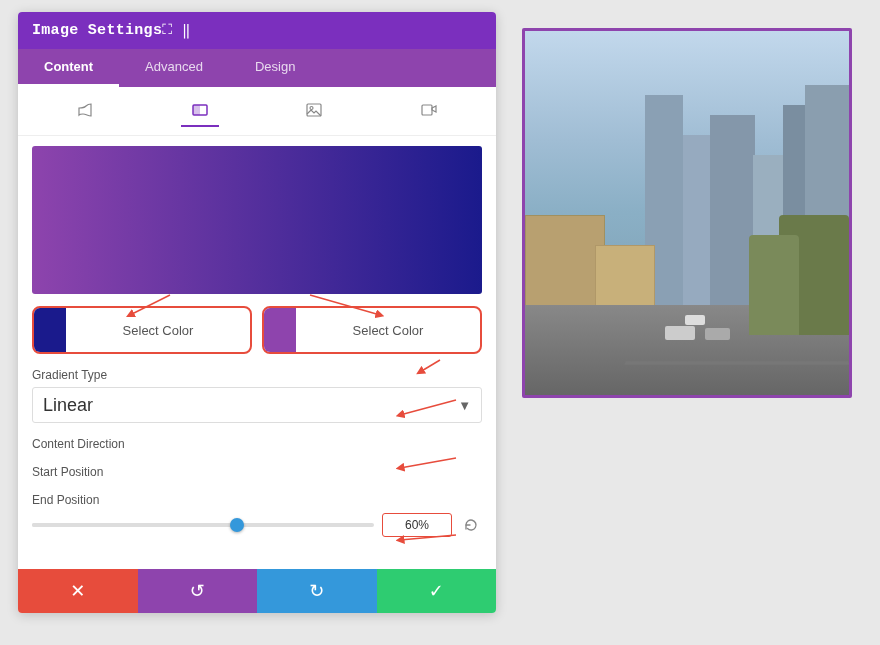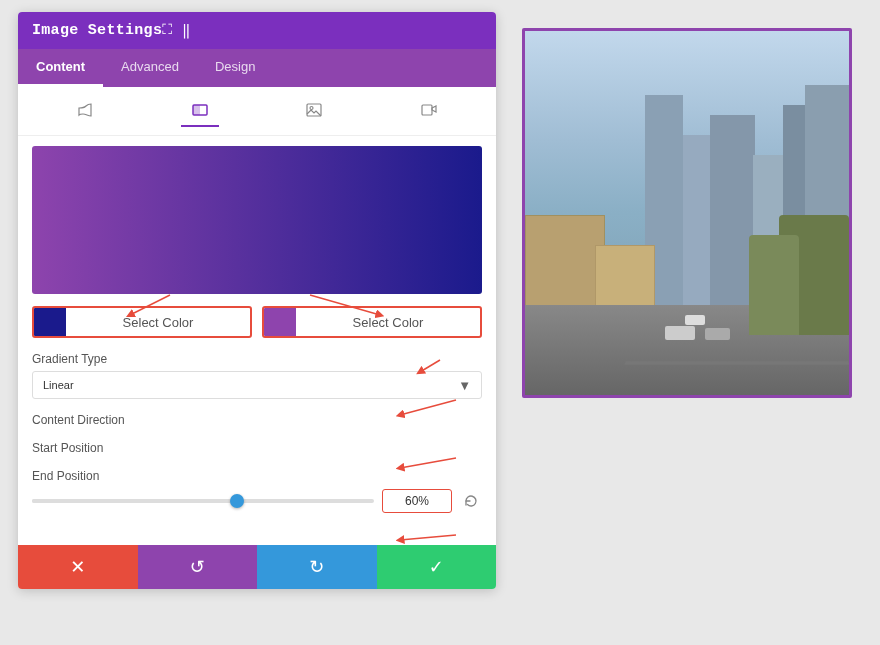--- a/index.html
+++ b/index.html
@@ -42,21 +42,21 @@
     .panel-header-icons {
       display: flex;
       gap: 10px;
     }
 
     .panel-tabs {
       background: #8e44ad;
       display: flex;
     }
     .panel-tab {
-      padding: 10px 18px;
+      padding: 10px 26px;
       color: #fff;
       cursor: pointer;
       font-size: 13px;
       opacity: 0.8;
       border-bottom: 3px solid transparent;
     }
     .panel-tab.active {
       opacity: 1;
       border-bottom: 3px solid #fff;
       font-weight: 600;
@@ -104,24 +104,24 @@
     .color-selectors {
       display: flex;
       gap: 10px;
       margin-bottom: 14px;
     }
     .color-select-box {
       flex: 1;
       display: flex;
       align-items: center;
       border: 2px solid #e74c3c;
-      border-radius: 3px;
+      border-radius: 8px;
       overflow: hidden;
       cursor: pointer;
-      height: 32px;
+      height: 48px;
     }
     .color-swatch {
       width: 32px;
       height: 100%;
       flex-shrink: 0;
     }
     .color-select-label {
       flex: 1;
       text-align: center;
       color: #555;
@@ -145,21 +145,21 @@
       border-radius: 3px;
       background: #fff;
     }
     .select-wrapper select {
       width: 100%;
       padding: 7px 10px;
       appearance: none;
       background: transparent;
       border: none;
       outline: none;
-      font-size: 11px;
+      font-size: 18px;
       color: #333;
       cursor: pointer;
     }
     .select-arrow {
       position: absolute;
       right: 10px;
       top: 50%;
       transform: translateY(-50%);
       pointer-events: none;
       color: #666;

